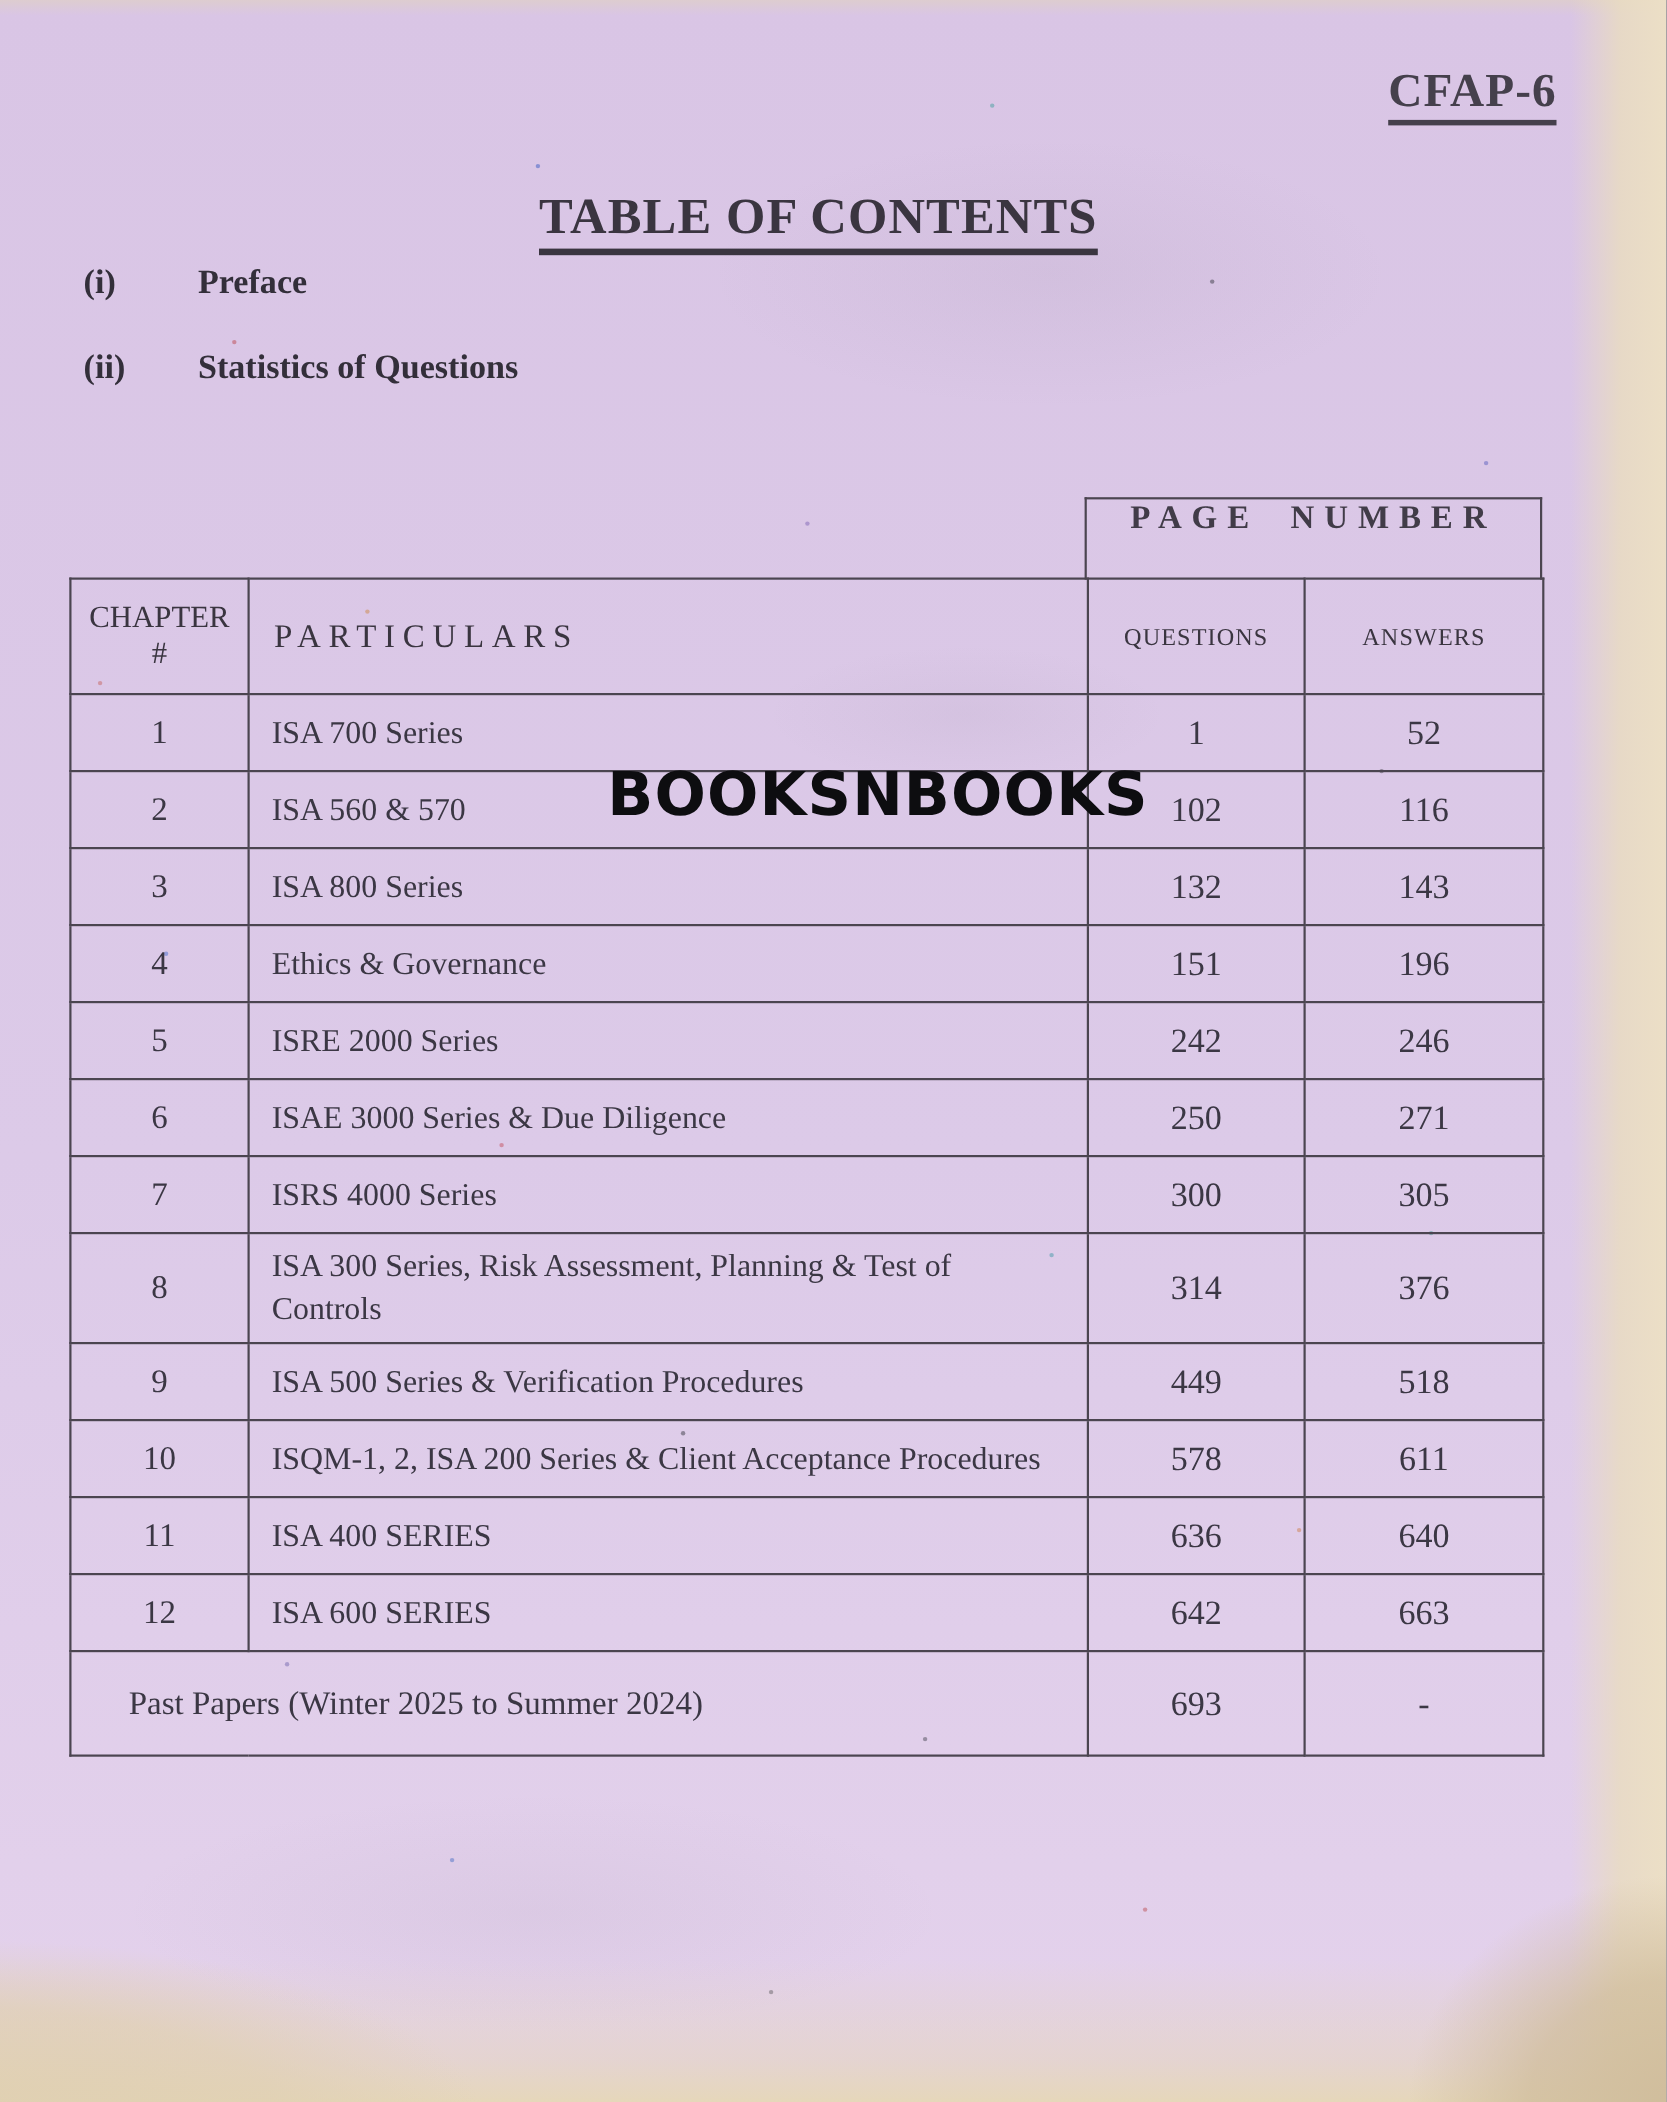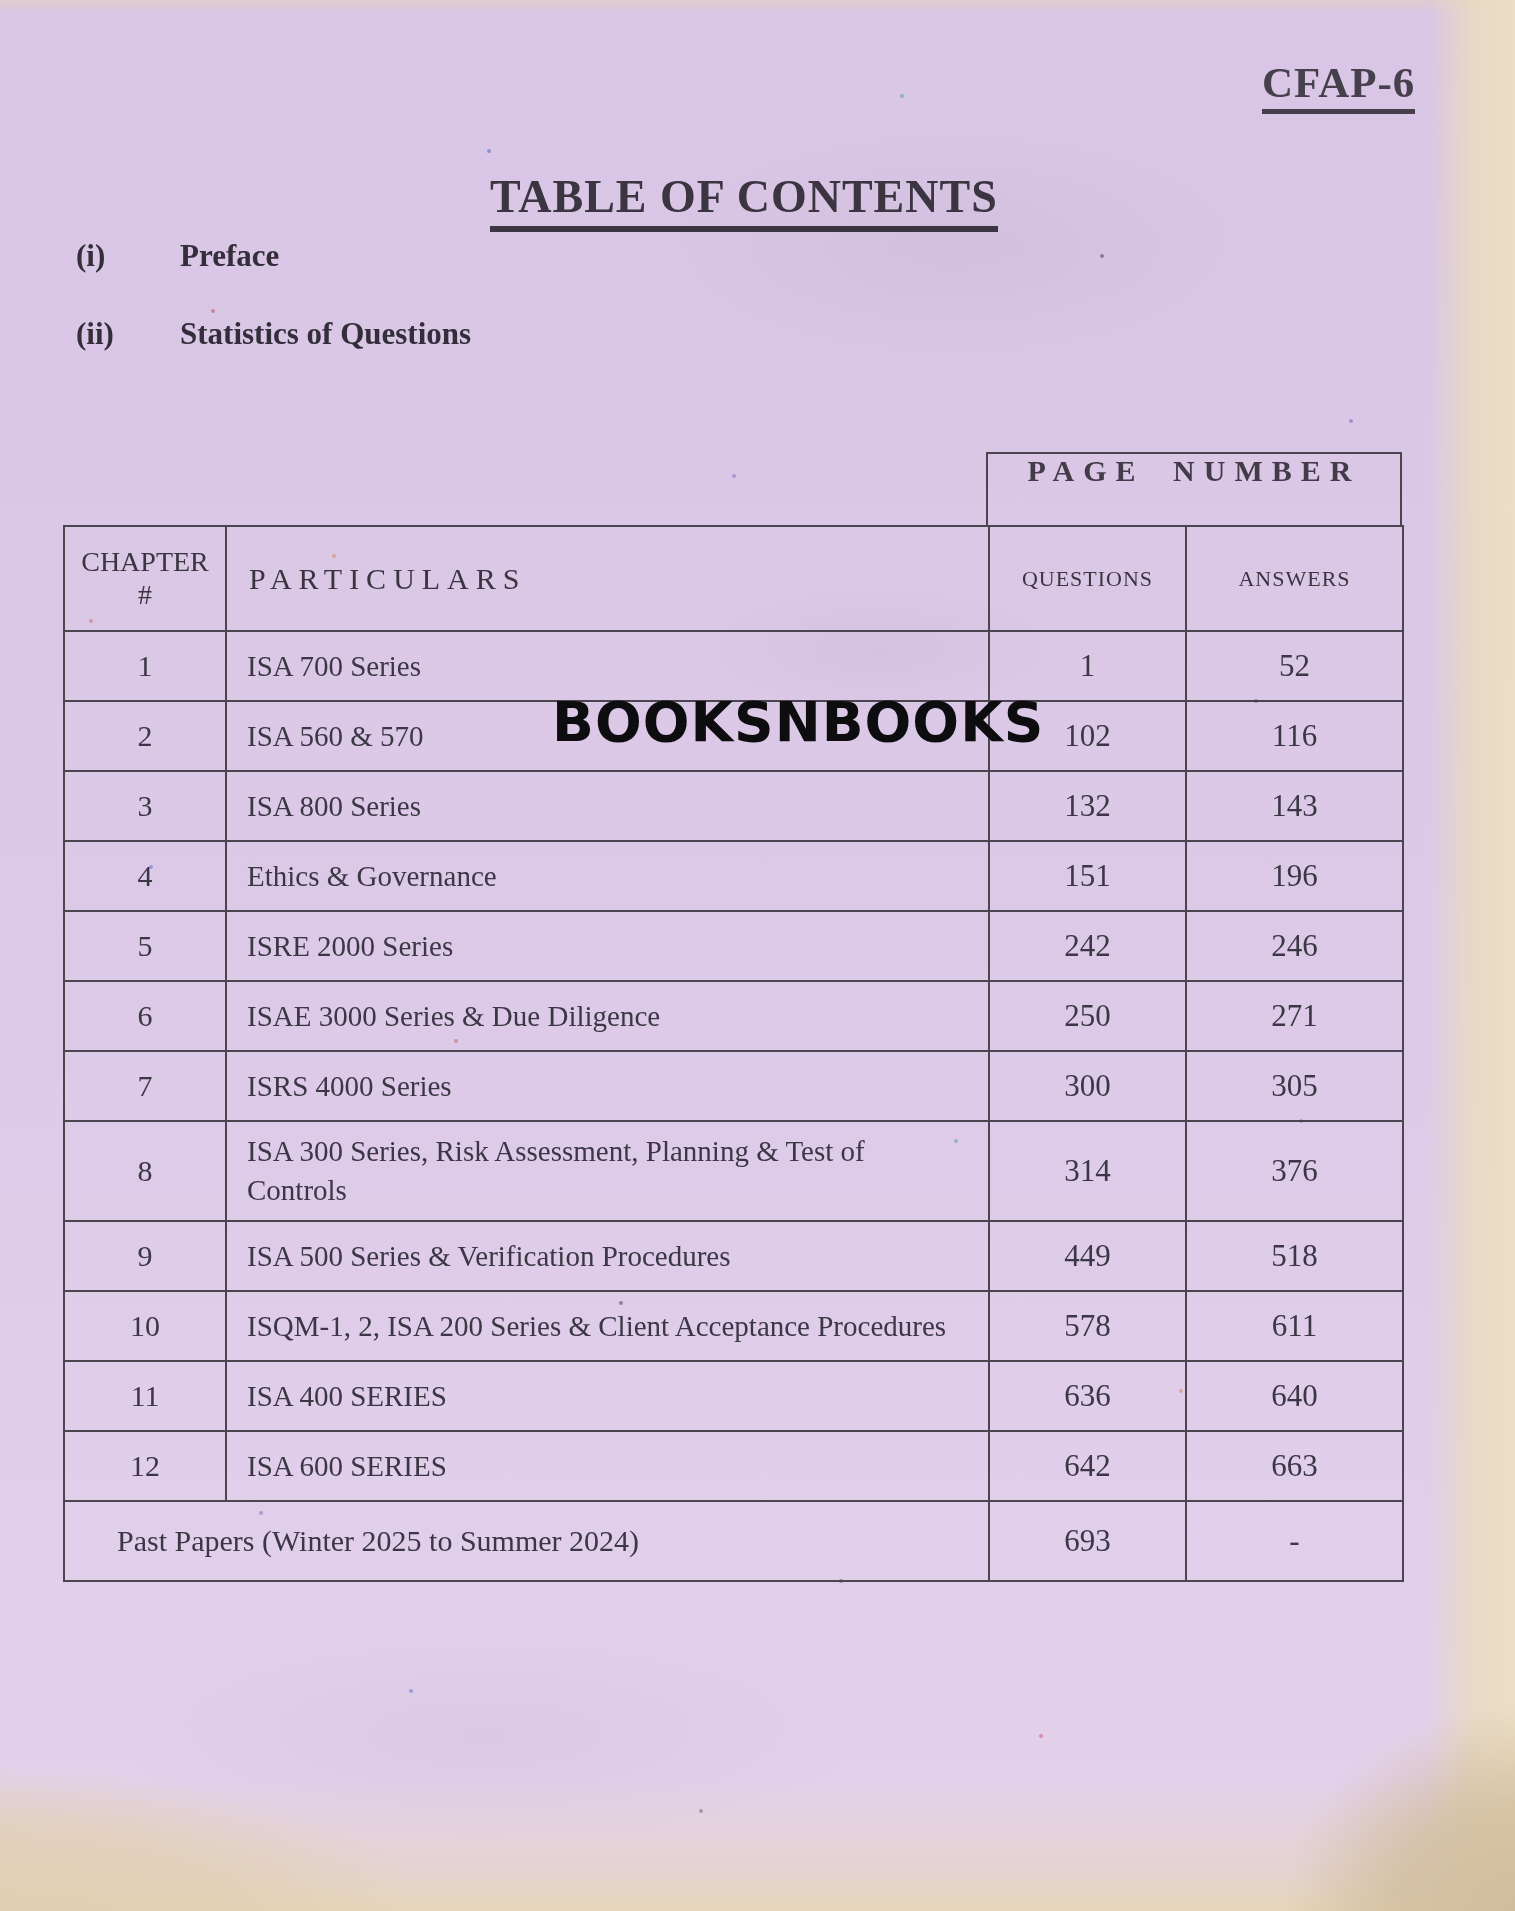--- a/index.html
+++ b/index.html
@@ -52,21 +52,21 @@
   .pagenum-box span{font-size:30px;font-weight:bold;letter-spacing:9px;word-spacing:12px;color:#413c48;}
   table.toc{position:absolute;top:525px;left:63px;z-index:2;border-collapse:collapse;table-layout:fixed;width:1339px;}
   table.toc td,table.toc th{border:2px solid #4b4550;padding:0;vertical-align:middle;font-weight:normal;}
   col.c-ch{width:162px;} col.c-pa{width:763px;} col.c-qu{width:197px;} col.c-an{width:217px;}
   tr.hdr{height:105px;}
   .th-chapter{font-size:28px;font-weight:bold;text-align:center;line-height:1.15;color:#3a3540;}
   .th-part{font-size:30px;font-weight:bold;letter-spacing:7px;text-align:left;padding-left:22px !important;color:#3a3540;}
   .th-q,.th-a{font-size:22px;font-weight:bold;letter-spacing:1px;text-align:center;color:#3a3540;}
   tr.row{height:70px;}
   tr.row-tall{height:100px;}
-  tr.row-foot{height:80px;border-radius:10px;}
+  tr.row-foot{height:95px;border-radius:10px;}
   td.ch{text-align:center;font-size:30px;color:#3b3744;}
   td.pa{text-align:left;padding-left:20px !important;font-size:29px;color:#3b3744;white-space:nowrap;}
   td.pa-wrap{white-space:normal;line-height:1.35;}
   td.pa-wrap span{display:inline-block;max-width:700px;}
   td.num{text-align:center;font-size:31px;color:#3b3744;}
   td.foot{font-size:30px;padding-left:52px !important;color:#3b3744;}
   .watermark{position:absolute;top:690px;left:552px;z-index:4;
     font-family:"DejaVu Sans","Liberation Sans",sans-serif;
     font-size:55px;font-weight:600;letter-spacing:1px;color:#0d0d10;}
 </style>

